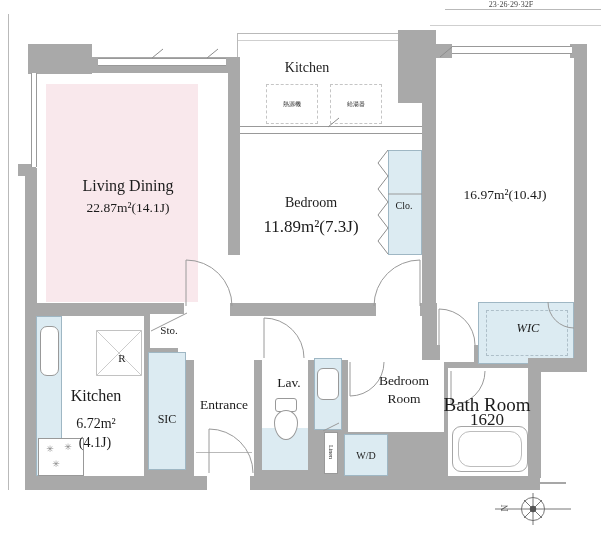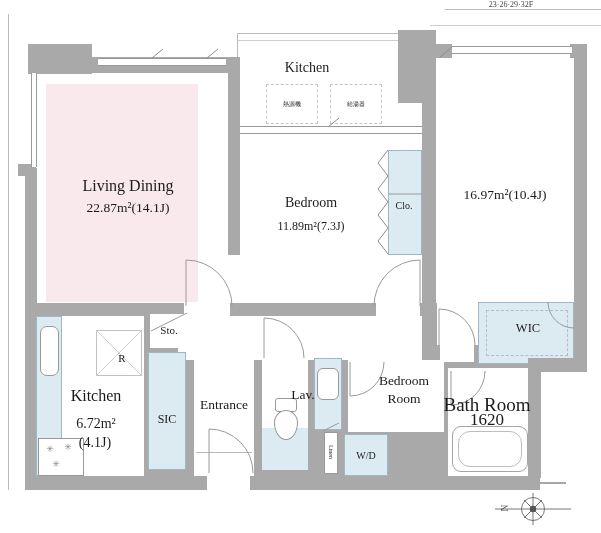--- a/index.html
+++ b/index.html
@@ -147,36 +147,36 @@
 
   <div class="lbl" style="left:511px;top:5px;font-size:8px;color:#444;">23·26·29·32F</div>
   <div class="lbl" style="left:307px;top:68px;font-size:14px;">Kitchen</div>
   <div class="lbl" style="left:292px;top:104px;font-size:6px;">熱源機</div>
   <div class="lbl" style="left:356px;top:104px;font-size:6px;">給湯器</div>
 
   <div class="lbl" style="left:128px;top:186px;font-size:16px;">Living Dining</div>
   <div class="lbl" style="left:128px;top:208px;font-size:13.5px;">22.87m²(14.1J)</div>
 
   <div class="lbl" style="left:311px;top:203px;font-size:14px;">Bedroom</div>
-  <div class="lbl" style="left:311px;top:226px;font-size:12px;">11.89m²(7.3J)</div>
+  <div class="lbl" style="left:311px;top:226px;font-size:17px;">11.89m²(7.3J)</div>
 
   <div class="lbl" style="left:505px;top:195px;font-size:13.5px;">16.97m²(10.4J)</div>
 
   <div class="lbl" style="left:404px;top:206px;font-size:10px;">Clo.</div>
-  <div class="lbl" style="left:528px;top:328px;font-size:12.5px;">WIC</div>
+  <div class="lbl" style="left:528px;top:328px;font-size:12.5px;font-style:italic;">WIC</div>
 
   <div class="lbl" style="left:96px;top:396px;font-size:16px;">Kitchen</div>
   <div class="lbl" style="left:96px;top:424px;font-size:14px;">6.72m²</div>
   <div class="lbl" style="left:95px;top:443px;font-size:14px;">(4.1J)</div>
 
   <div class="lbl" style="left:122px;top:358px;font-size:11px;">R</div>
   <div class="lbl" style="left:169px;top:330px;font-size:11px;">Sto.</div>
   <div class="lbl" style="left:167px;top:419px;font-size:12px;">SIC</div>
   <div class="lbl" style="left:224px;top:405px;font-size:13.5px;">Entrance</div>
-  <div class="lbl" style="left:289px;top:395px;font-size:13.5px;margin-left:14px;">Lav.</div>
+  <div class="lbl" style="left:289px;top:383px;font-size:13.5px;">Lav.</div>
 
   <div class="lbl" style="left:404px;top:381px;font-size:13.5px;">Bedroom</div>
   <div class="lbl" style="left:404px;top:399px;font-size:13.5px;">Room</div>
 
   <div class="lbl" style="left:487px;top:404px;font-size:19px;">Bath Room</div>
   <div class="lbl" style="left:487px;top:419px;font-size:17px;">1620</div>
 
   <div class="lbl" style="left:366px;top:456px;font-size:10px;">W/D</div>
   <div class="lbl" style="left:331px;top:452px;font-size:6px;writing-mode:vertical-rl;transform:translate(-50%,-50%);">Linen</div>
 

